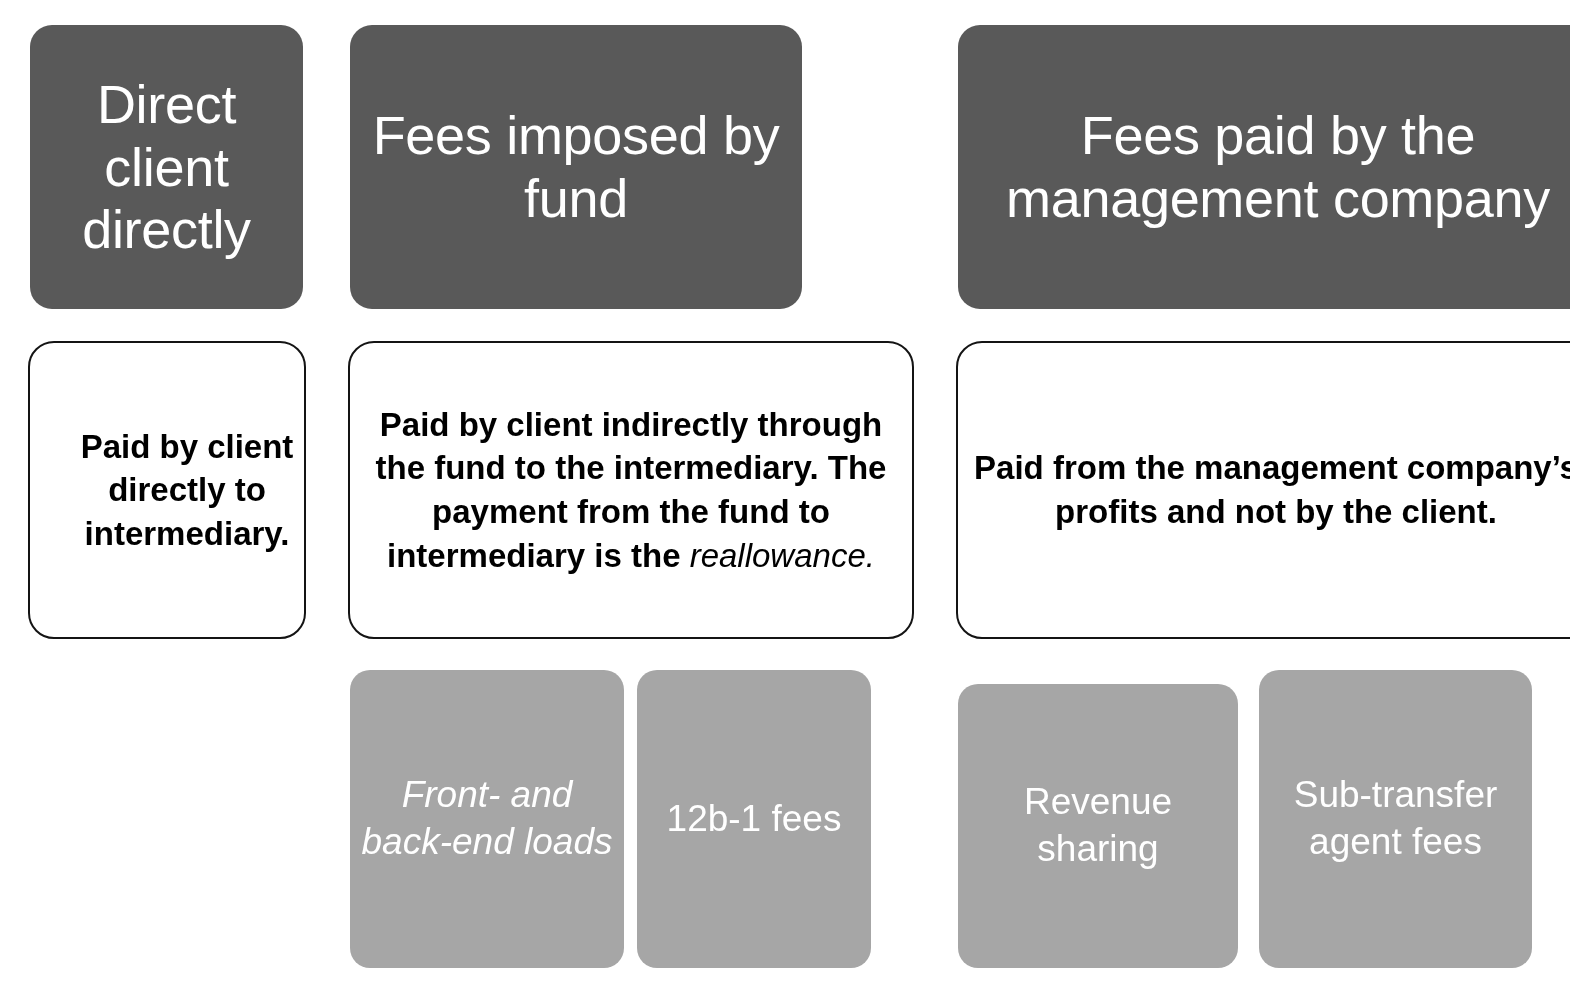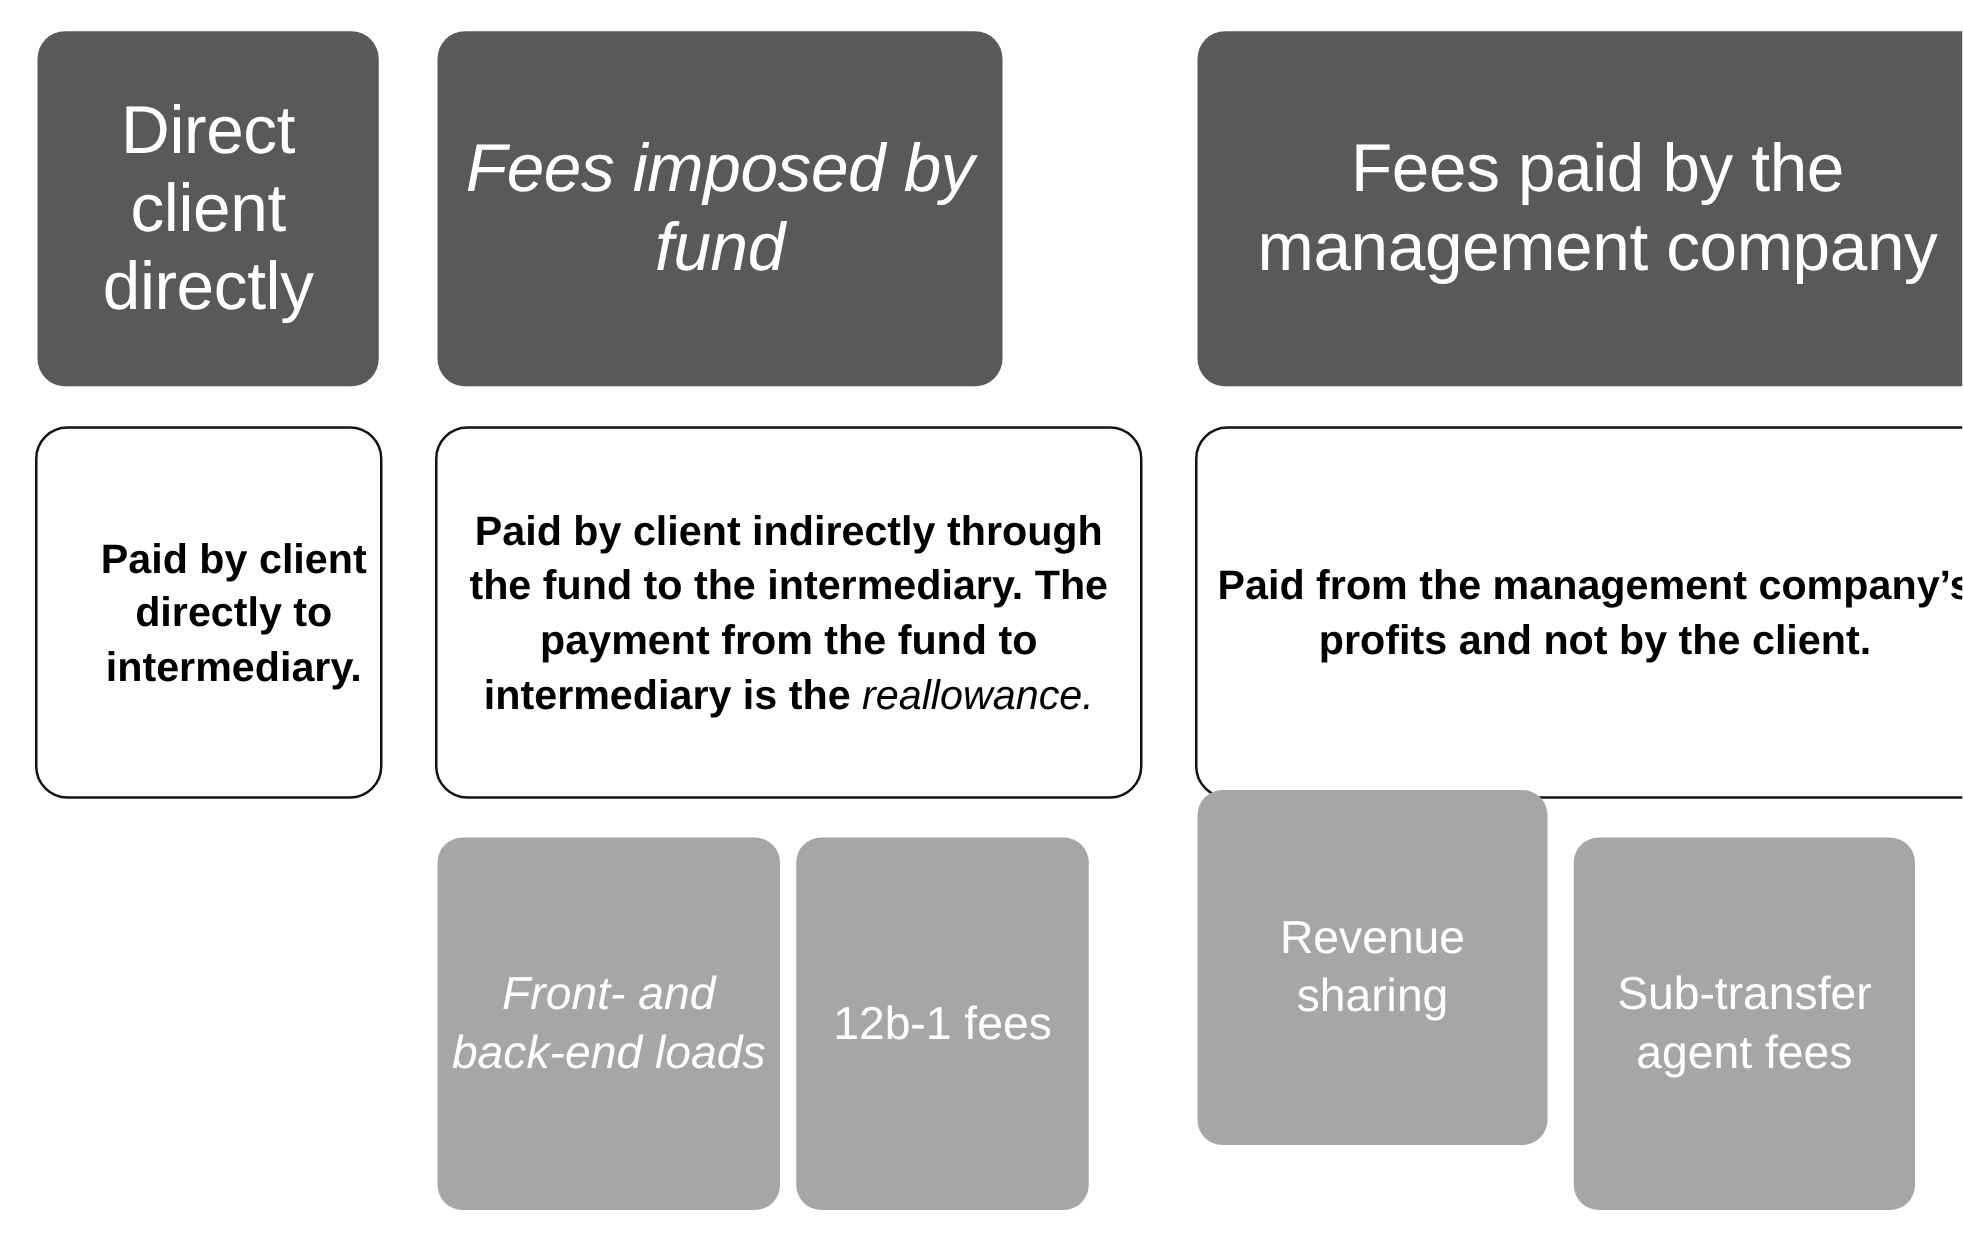--- a/index.html
+++ b/index.html
@@ -72,29 +72,29 @@
   .leaf-box .node-text {
     font-size: 37px;
     line-height: 1.26;
   }
 
   
   #node-header-direct       { left: 30px;  top: 25px;  width: 273px; height: 284px; }
   #node-desc-direct         { left: 28px;  top: 341px; width: 278px; height: 298px; padding-left: 40px; }
 
   
-  #node-header-fund         { left: 350px; top: 25px;  width: 452px; height: 284px; font-style: italic; }
+  #node-header-fund         { left: 350px; top: 25px;  width: 452px; height: 284px; }
   #node-desc-fund           { left: 348px; top: 341px; width: 566px; height: 298px; }
   #node-leaf-loads          { left: 350px; top: 670px; width: 274px; height: 298px; font-style: italic; }
   #node-leaf-12b1           { left: 637px; top: 670px; width: 234px; height: 298px; }
 
   
   #node-header-mgmt         { left: 958px; top: 25px;  width: 640px; height: 284px; }
   #node-desc-mgmt           { left: 956px; top: 341px; width: 640px; height: 298px; }
-  #node-leaf-revenue        { left: 958px; top: 632px; width: 280px; height: 284px; }
+  #node-leaf-revenue        { left: 958px; top: 684px; width: 280px; height: 284px; }
   #node-leaf-subtransfer    { left: 1247px;top: 670px; width: 273px; height: 298px; margin-left: 12px; }
 </style>
 </head>
 <body>
 
 <div id="diagram-canvas">
 
   <div class="node header-box" id="node-header-direct">
     <span class="node-text">Direct
 client

